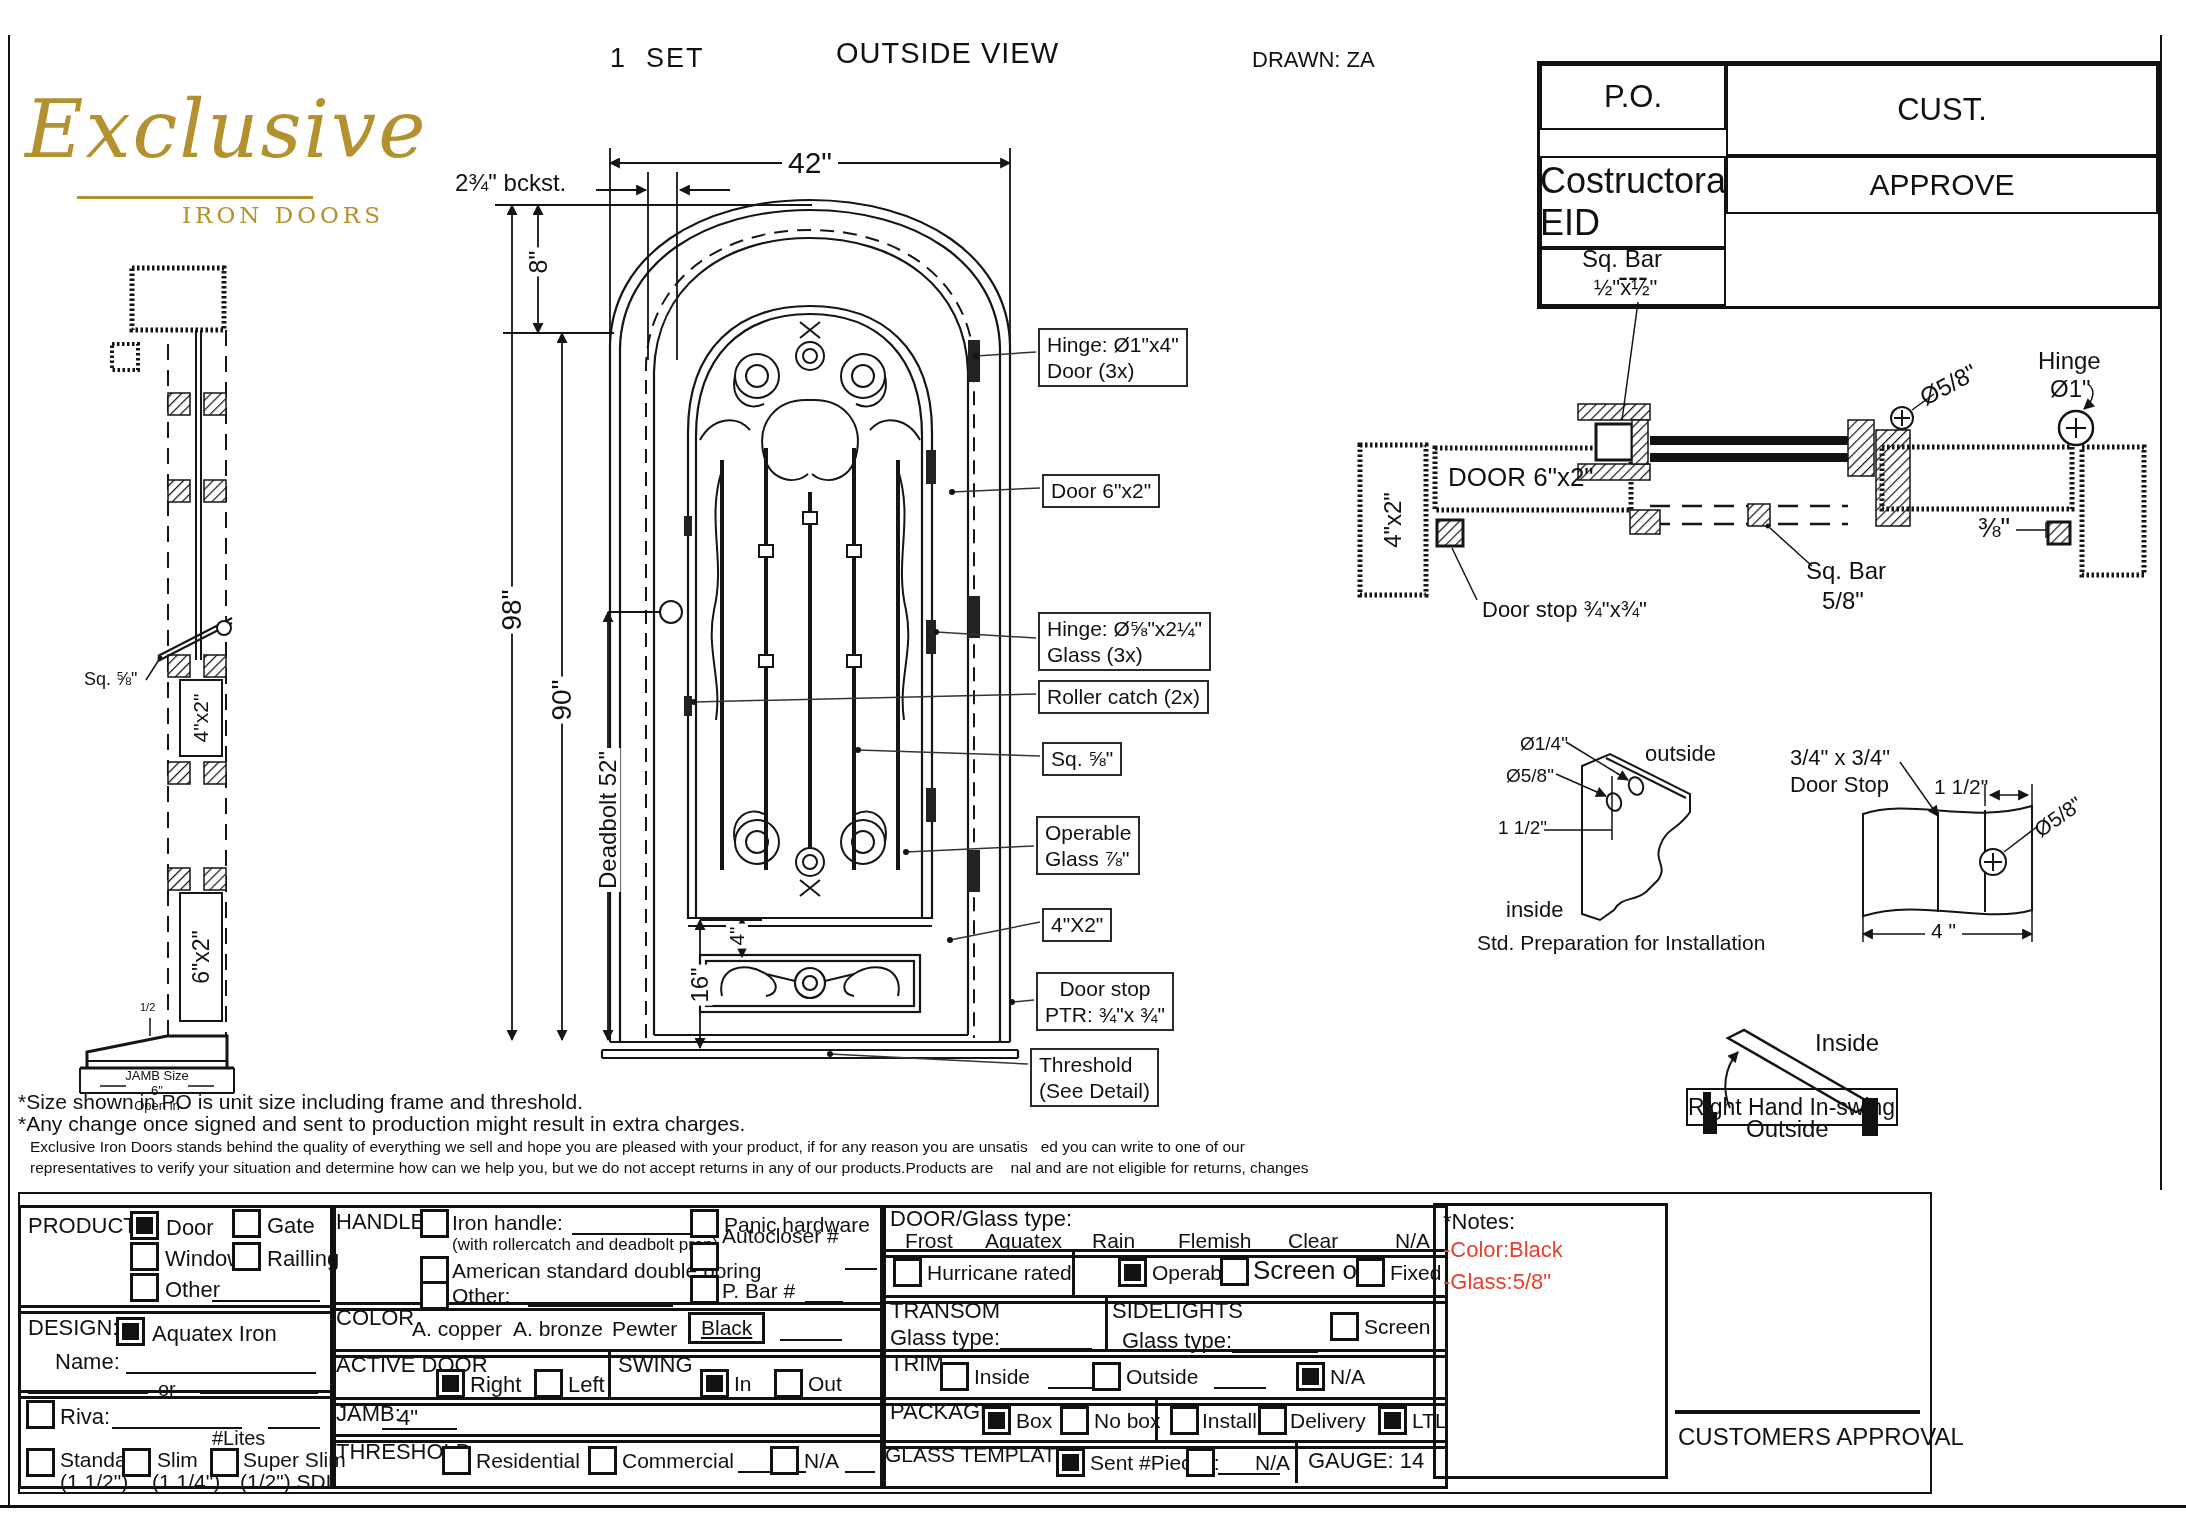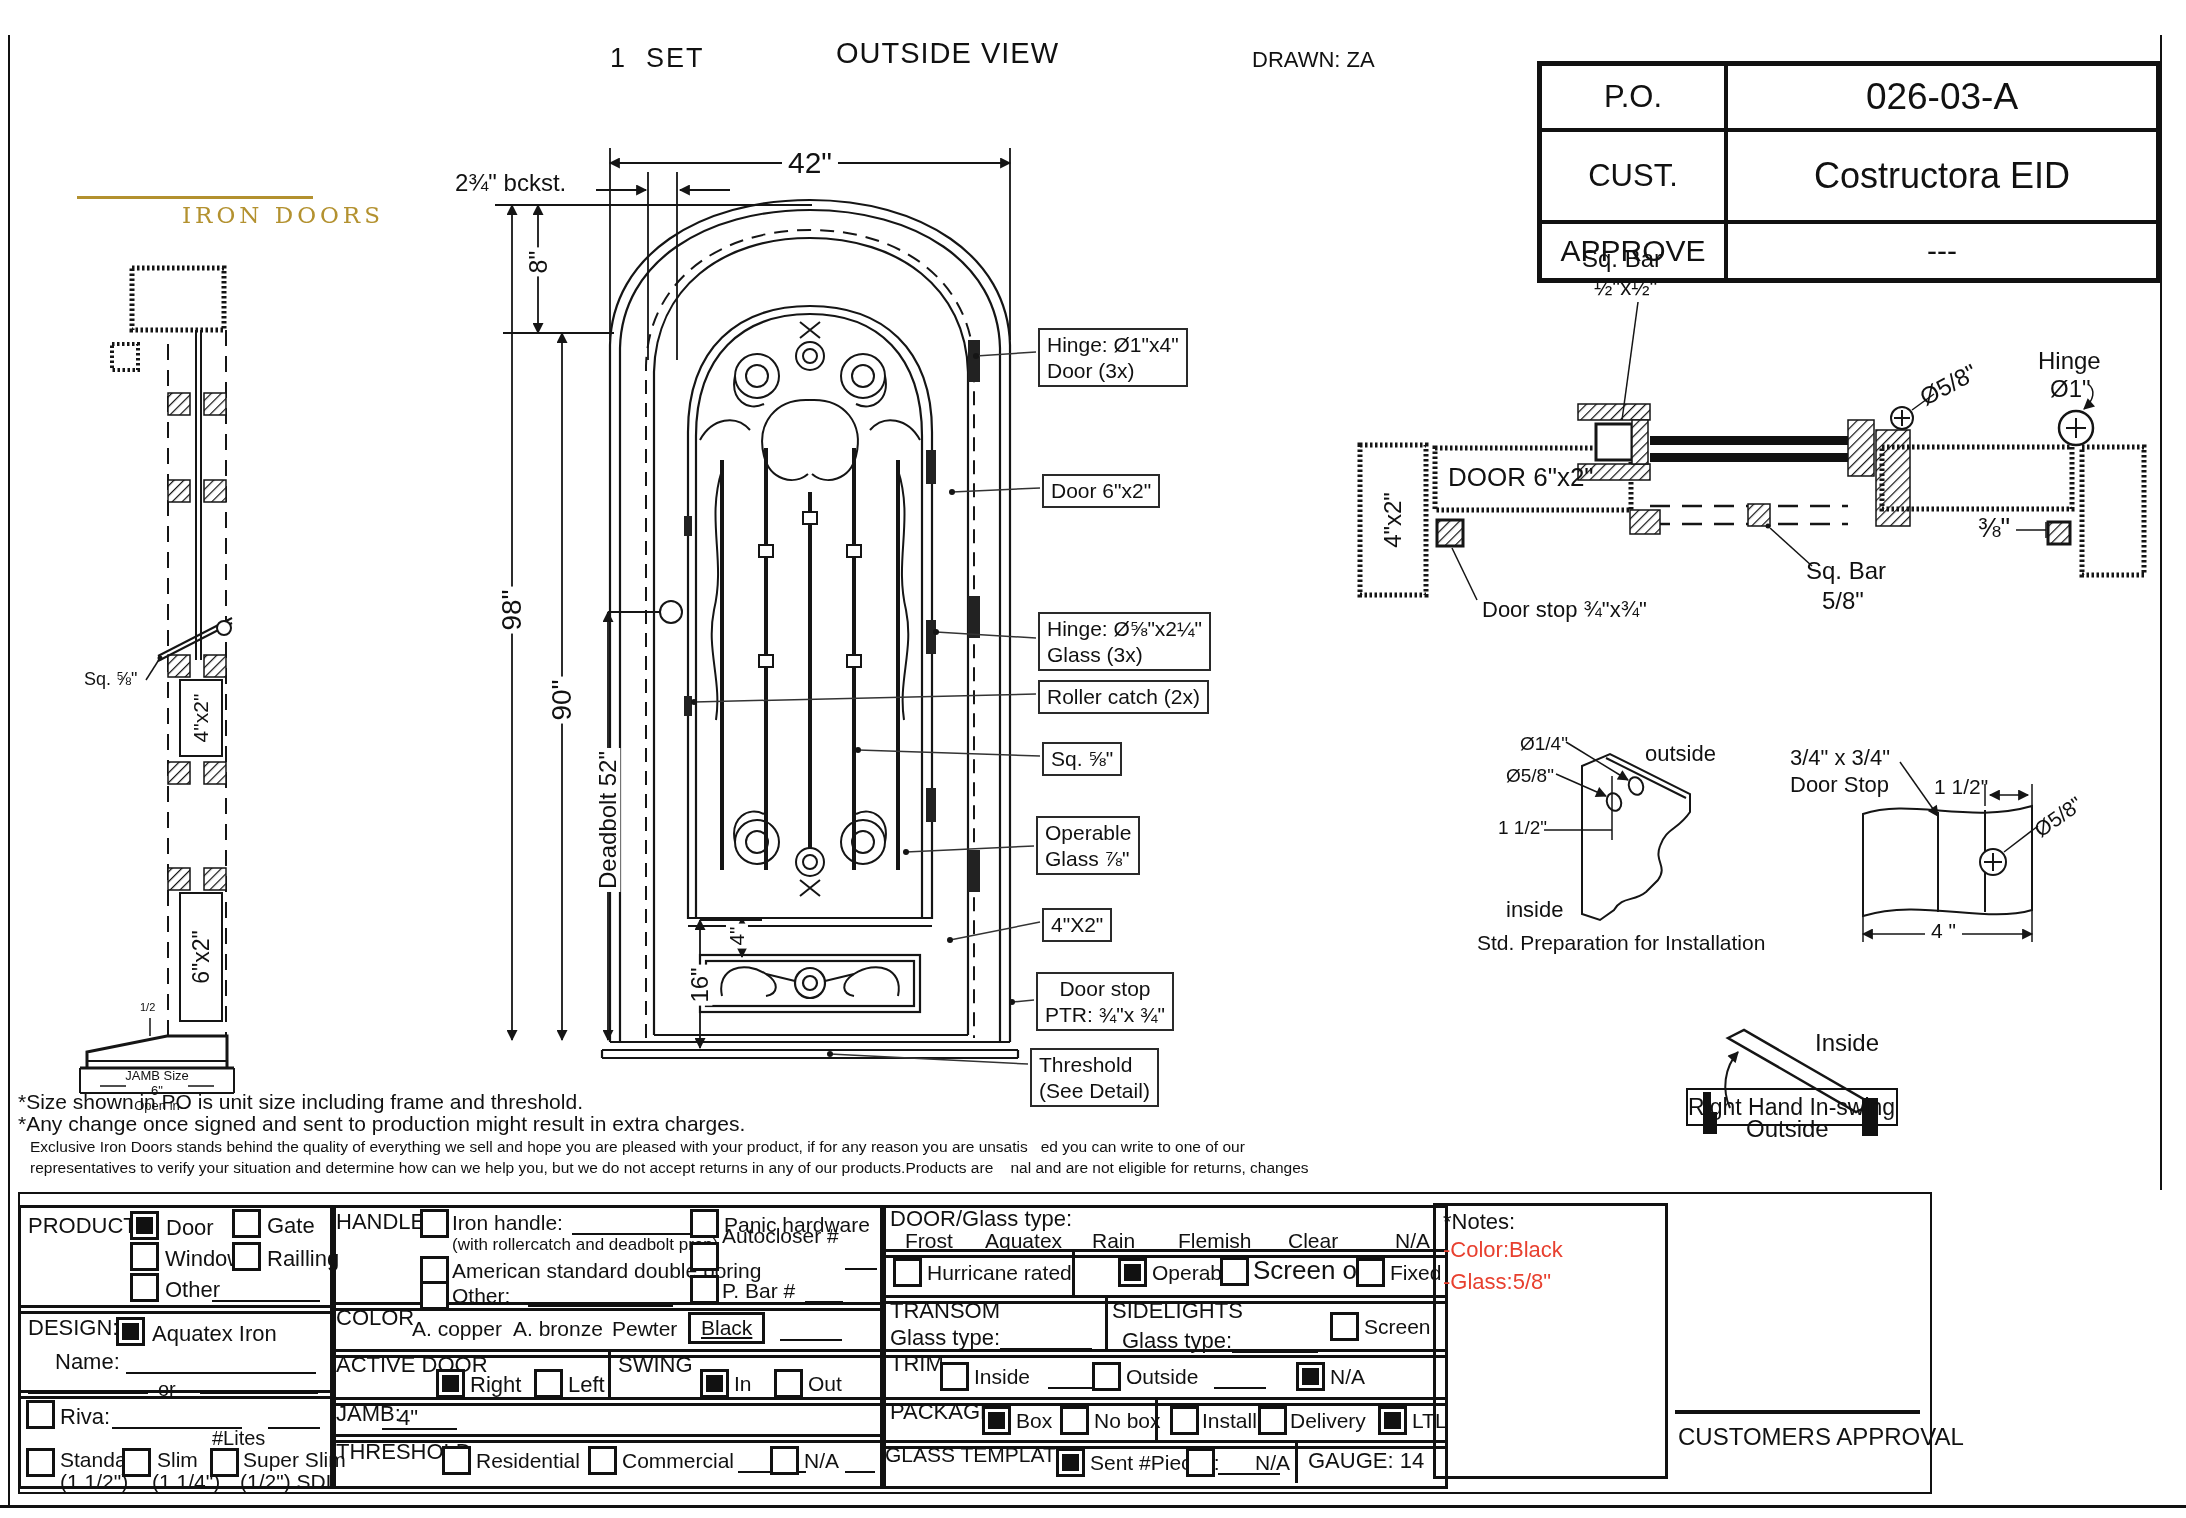--- a/index.html
+++ b/index.html
@@ -271,33 +271,31 @@
     </g>
 
     <g stroke="#151515" fill="none" stroke-width="2.5">
       <polygon points="1728,1038 1744,1030 1872,1104 1856,1112" fill="#fff"></polygon>
       <path d="M1703,1134 L1703,1092 L1711,1092 L1711,1112 L1717,1112 L1717,1134 Z" fill="#111" stroke="none"></path>
       <rect x="1862" y="1098" width="16" height="38" fill="#111" stroke="none"></rect>
       <path d="M1730,1108 C1722,1090 1724,1068 1738,1052" stroke-width="2" marker-end="url(#arr)"></path>
     </g>
   </svg>
 
+  <div class="t logo-main gold" style="left:25px;top:88px">Exclusive</div>
   <div class="hln" style="left:77px;top:196px;width:236px;height:3px;background:#b3912f"></div>
   <div class="t logo-sub gold" style="left:182px;top:203px">IRON DOORS</div>
 
   <div class="t" style="left:610px;top:44px;font-size:27px;letter-spacing:2px">1  SET</div>
   <div class="t" style="left:836px;top:38px;font-size:29px;letter-spacing:1px">OUTSIDE VIEW</div>
   <div class="t" style="left:1252px;top:48px;font-size:22px">DRAWN: ZA</div>
 
   <div class="tbl">
     <div class="cell" style="height:62px;font-size:31px">
         <span>P.O.</span>
-      </div>
-    <div class="cell" style="height:62px;font-size:37px">
-        <span>026-03-A</span>
       </div>
     <div class="cell" style="height:88px;font-size:31px">
         <span>CUST.</span>
       </div>
     <div class="cell" style="height:88px;font-size:36px">
         <span>Costructora EID</span>
       </div>
     <div class="cell" style="height:54px;font-size:30px">
         <span>APPROVE</span>
       </div>

